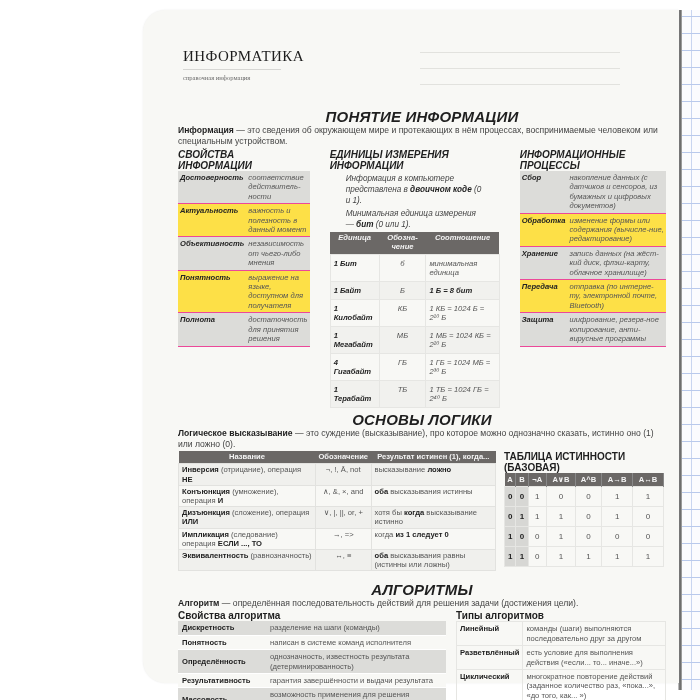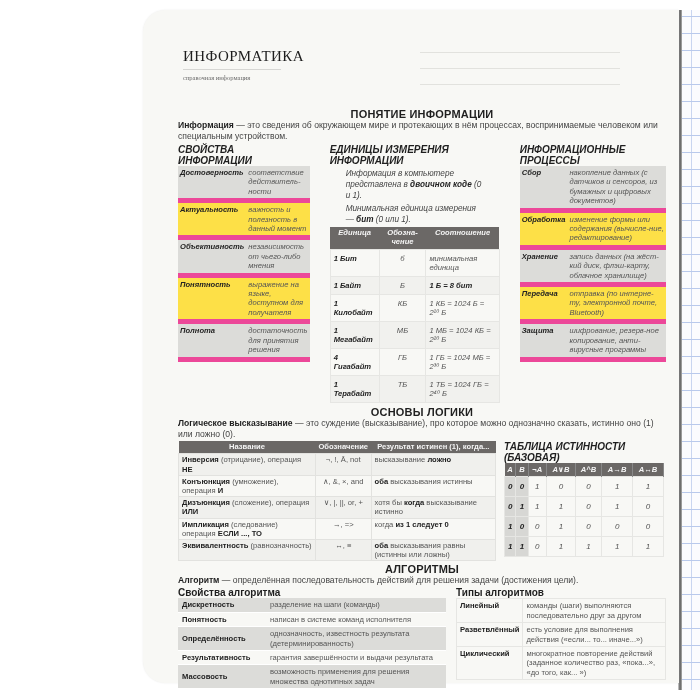--- a/index.html
+++ b/index.html
@@ -31,54 +31,54 @@
 
   .title-block { position: absolute; left: 40px; top: 38px; width: 98px; }
   .title { font-size: 15px; letter-spacing: 0.4px; color: #1e1e1e; padding-bottom: 4px; border-bottom: 1px solid #d6d6d3; white-space: nowrap; }
   .subtitle { font-size: 6.5px; color: #6a6a6a; margin-top: 4px; white-space: nowrap; }
 
   .name-lines { position: absolute; left: 277px; top: 42px; width: 200px; }
   .name-line { height: 1px; background: #e2e2de; margin-bottom: 15px; }
 
   .content { position: absolute; left: 35px; top: 98px; width: 488px; font-family: "Liberation Sans", "DejaVu Sans", sans-serif; }
 
-  .h-main { text-align: center; font-weight: bold; font-size: 11px; color: #1f1f1f; letter-spacing: 0.2px; }
+  .h-main { text-align: center; font-weight: bold; font-size: 15px; color: #1f1f1f; letter-spacing: 0.2px; font-style: italic; }
   .para { font-size: 8.6px; line-height: 11px; color: #444; }
   .para b { color: #1f1f1f; }
 
   .row3 { display: flex; gap: 20px; margin-top: 2px; font-style: italic; }
   .col-props { width: 132px; }
   .col-units { width: 186px; }
   .col-proc { width: 160px; }
 
   .h-sub { font-weight: bold; font-size: 10px; color: #1f1f1f; line-height: 11px; text-align: left; }
   .h-left { text-align: left; }
 
   table { border-collapse: collapse; width: 100%; }
   td, th { vertical-align: top; }
 
-  .kv td { font-size: 7.6px; line-height: 9.4px; padding: 2px 2px; border-bottom: 5px solid #ec4899; }
+  .kv td { font-size: 7.6px; line-height: 9.4px; padding: 2px 2px; border-bottom: 1px solid #ec4899; }
   .kv td.k { font-weight: bold; color: #222; }
   .kv td.v { color: #555; }
   .kv tr.shade td { background: #dcdcd9; }
   .kv tr.plain td { background: #fde047; }
 
   .units-intro { font-size: 8.2px; line-height: 11px; color: #444; margin: 2px 16px 2px; }
   .units-intro b { color: #1f1f1f; }
 
   .dark-head th { background: #6b6866; color: #f5f5f5; font-weight: bold; font-size: 7.6px; line-height: 8.8px; padding: 2px 3px; text-align: center; }
   .units td { font-size: 7.6px; line-height: 9px; padding: 4px 3px; border: 1px solid #e6e6e3; color: #555; }
   .units td.n { font-weight: bold; color: #222; }
   .units td.s { text-align: center; }
   .units td.r.bold { font-weight: bold; color: #222; }
   .units tr:nth-child(even) td { background: #f1f1ee; }
 
   .row2 { display: flex; gap: 8px; margin-top: 1px; }
   .col-ops { width: 318px; }
-  .col-truth { width: 160px; font-style: italic; }
+  .col-truth { width: 160px; }
 
   .ops td { font-size: 7.6px; line-height: 9.2px; padding: 1px 3px; border: 1px solid #e2e2df; color: #555; }
   .ops td b { color: #222; }
   .ops td.sym { text-align: center; }
   .ops tr:nth-child(odd) td { background: #f0f0ed; }
 
   .truth th { background: #6b6866; color: #f5f5f5; font-size: 7.6px; padding: 2px 1px; border-right: 1px solid #888; text-align: center; white-space: nowrap; }
   .truth td { font-size: 8px; text-align: center; height: 20px; vertical-align: middle; border: 1px solid #e6e6e3; color: #555; }
   .truth td.in { background: #d7d7d4; font-weight: bold; color: #222; }
 
@@ -313,21 +313,21 @@
                 <td class="">1</td>
                 <td class="">1</td>
                 <td class="">1</td>
                 <td class="">1</td>
               </tr>
             </tbody>
         </table>
       </div>
     </div>
 
-    <div class="h-main" style="margin-top:2px">АЛГОРИТМЫ</div>
+    <div class="h-main" style="margin-top:10px">АЛГОРИТМЫ</div>
     <div class="para"><b>Алгоритм</b><span> — определённая последовательность действий для решения задачи (достижения цели).</span></div>
 
     <div class="row-alg">
       <div class="col-aprops">
         <div class="h-sub">Свойства алгоритма</div>
         <table class="alg">
           <tbody id="aprops-body">
               <tr class="shade">
                 <td class="k">Дискретность</td>
                 <td>разделение на шаги (команды)</td>

